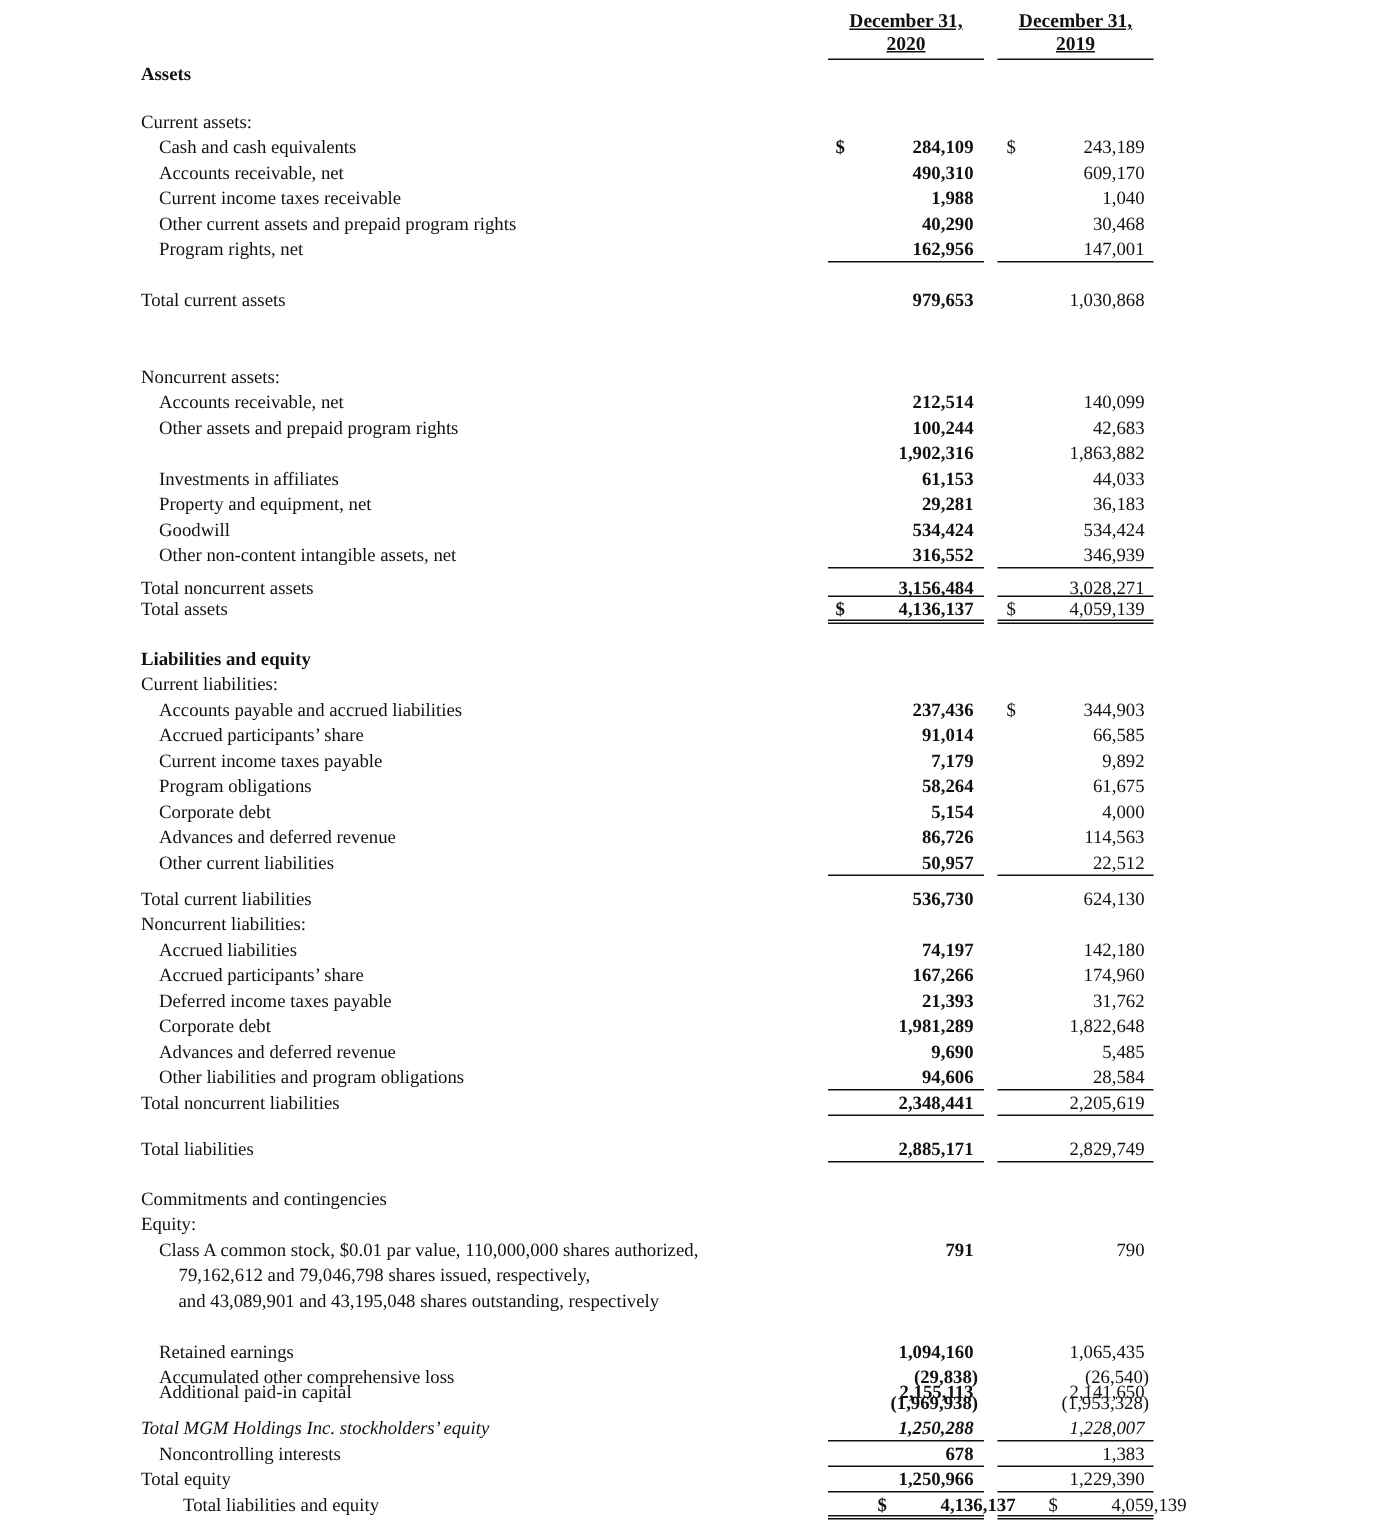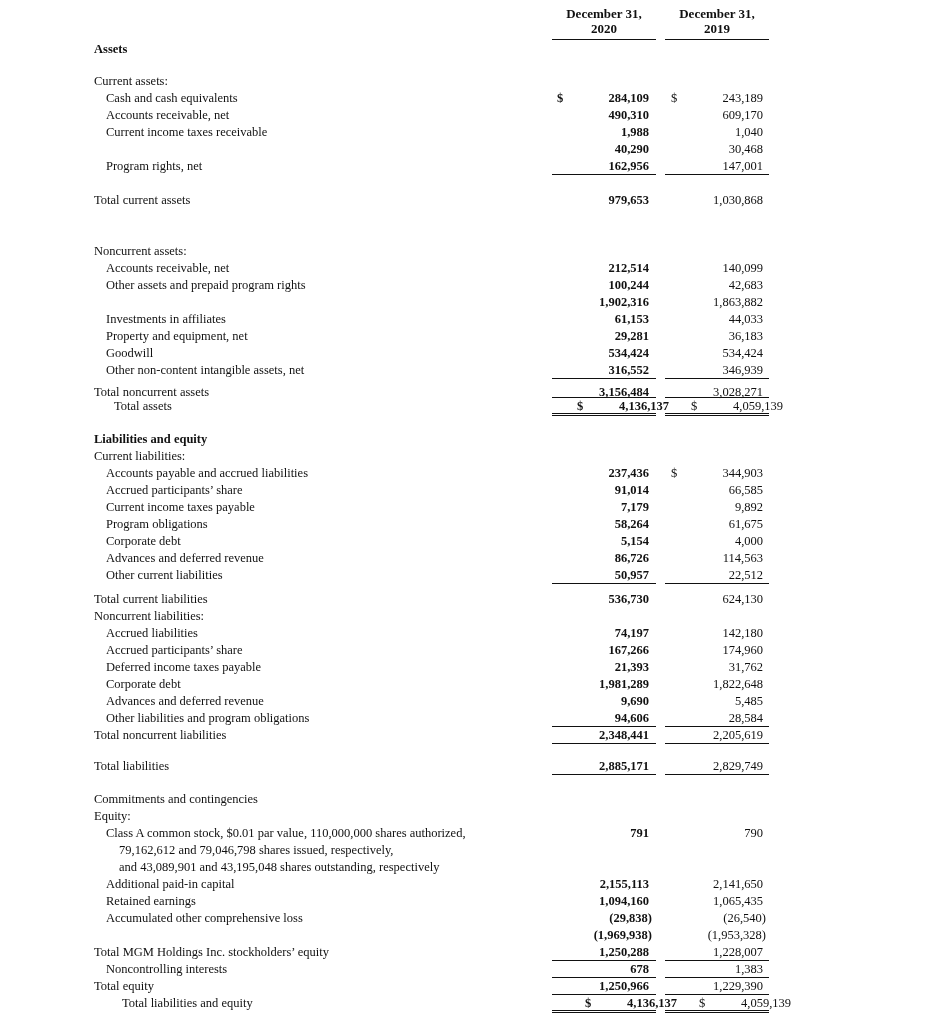--- a/index.html
+++ b/index.html
@@ -1,18 +1,18 @@
 <!DOCTYPE html>
 <html><head>
 <meta charset="utf-8">
 <style>
   html, body { margin: 0; padding: 0; background: #ffffff; }
   body { width: 931px; height: 1024px; position: relative; overflow: hidden;
          font-family: "Liberation Serif", "DejaVu Serif", serif; color: #111; font-size: 12.5px; }
-  .hdr { position: absolute; top: 6px; text-align: center; font-weight: bold; line-height: 15px; font-size: 13px; }
+  .hdr { position: absolute; top: 6px; text-align: center; font-weight: bold; line-height: 15px; font-size: 13px; text-decoration: underline; }
   .hdr.c1 { left: 552px; width: 104px; }
   .hdr.c2 { left: 665px; width: 104px; }
   .hdr-line { position: absolute; top: 39px; height: 1px; background: #111; }
   .row { position: absolute; left: 0; width: 782px; height: 17px; line-height: 17px; }
   .lbl { position: absolute; left: 94px; white-space: nowrap; }
   .lbl.i1 { left: 106px; }
   .lbl.i2 { left: 119px; }
   .lbl.b { font-weight: bold; }
   .dol { position: absolute; }
   .dol.c1 { left: 557px; font-weight: bold; }
@@ -62,20 +62,21 @@
         <span class="lbl i1">Accounts receivable, net</span>
         <span class="val c1">490,310</span>
         <span class="val c2">609,170</span>
       </div>
       <div class="row" style="top: 124px;">
         <span class="lbl i1">Current income taxes receivable</span>
         <span class="val c1">1,988</span>
         <span class="val c2">1,040</span>
       </div>
       <div class="row" style="top: 141px;">
+        <span class="lbl i1">Other current assets and prepaid program rights</span>
         <span class="val c1">40,290</span>
         <span class="val c2">30,468</span>
       </div>
       <div class="row" style="top: 158px;">
         <span class="lbl i1">Program rights, net</span>
         <span class="val c1">162,956</span>
         <span class="val c2">147,001</span>
       </div>
       <div class="ul c1" style="top: 174px;"></div>
       <div class="ul c2" style="top: 174px;"></div>
@@ -121,21 +122,21 @@
         <span class="val c1">316,552</span>
         <span class="val c2">346,939</span>
       </div>
       <div class="ul c1" style="top: 378px;"></div>
       <div class="ul c2" style="top: 378px;"></div>
       <div class="row" style="top: 384px;">
         <span class="lbl">Total noncurrent assets</span>
         <span class="val c1">3,156,484</span>
         <span class="val c2">3,028,271</span>
       </div>
-      <div class="row" style="top: 398px; margin-left: 20px;">
+      <div class="row" style="top: 398px;">
         <span class="lbl">Total assets</span>
         <span class="dol c1">$</span>
         <span class="val c1">4,136,137</span>
         <span class="dol c2">$</span>
         <span class="val c2">4,059,139</span>
       </div>
       <div class="ul c1" style="top: 397px;"></div>
       <div class="dbl c1" style="top: 413px;"></div>
       <div class="ul c2" style="top: 397px;"></div>
       <div class="dbl c2" style="top: 413px;"></div>
@@ -247,40 +248,40 @@
         <span class="lbl i1">Class A common stock, $0.01 par value, 110,000,000 shares authorized,</span>
         <span class="val c1">791</span>
         <span class="val c2">790</span>
       </div>
       <div class="row" style="top: 842px;">
         <span class="lbl i2">79,162,612 and 79,046,798 shares issued, respectively,</span>
       </div>
       <div class="row" style="top: 859px;">
         <span class="lbl i2">and 43,089,901 and 43,195,048 shares outstanding, respectively</span>
       </div>
-      <div class="row" style="top: 876px;">
+      <div class="row" style="top: 920px;">
         <span class="lbl i1">Additional paid-in capital</span>
         <span class="val c1">2,155,113</span>
         <span class="val c2">2,141,650</span>
       </div>
       <div class="row" style="top: 893px;">
         <span class="lbl i1">Retained earnings</span>
         <span class="val c1">1,094,160</span>
         <span class="val c2">1,065,435</span>
       </div>
       <div class="row" style="top: 910px;">
         <span class="lbl i1">Accumulated other comprehensive loss</span>
         <span class="val c1 neg">(29,838)</span>
         <span class="val c2 neg">(26,540)</span>
       </div>
       <div class="row" style="top: 927px;">
         <span class="val c1 neg">(1,969,938)</span>
         <span class="val c2 neg">(1,953,328)</span>
       </div>
-      <div class="row" style="top: 944px;">
+      <div class="row" style="top: 944px; font-style: italic;">
         <span class="lbl">Total MGM Holdings Inc. stockholders’ equity</span>
         <span class="val c1">1,250,288</span>
         <span class="val c2">1,228,007</span>
       </div>
       <div class="ul c1" style="top: 960px;"></div>
       <div class="ul c2" style="top: 960px;"></div>
       <div class="row" style="top: 961px;">
         <span class="lbl i1">Noncontrolling interests</span>
         <span class="val c1">678</span>
         <span class="val c2">1,383</span>

